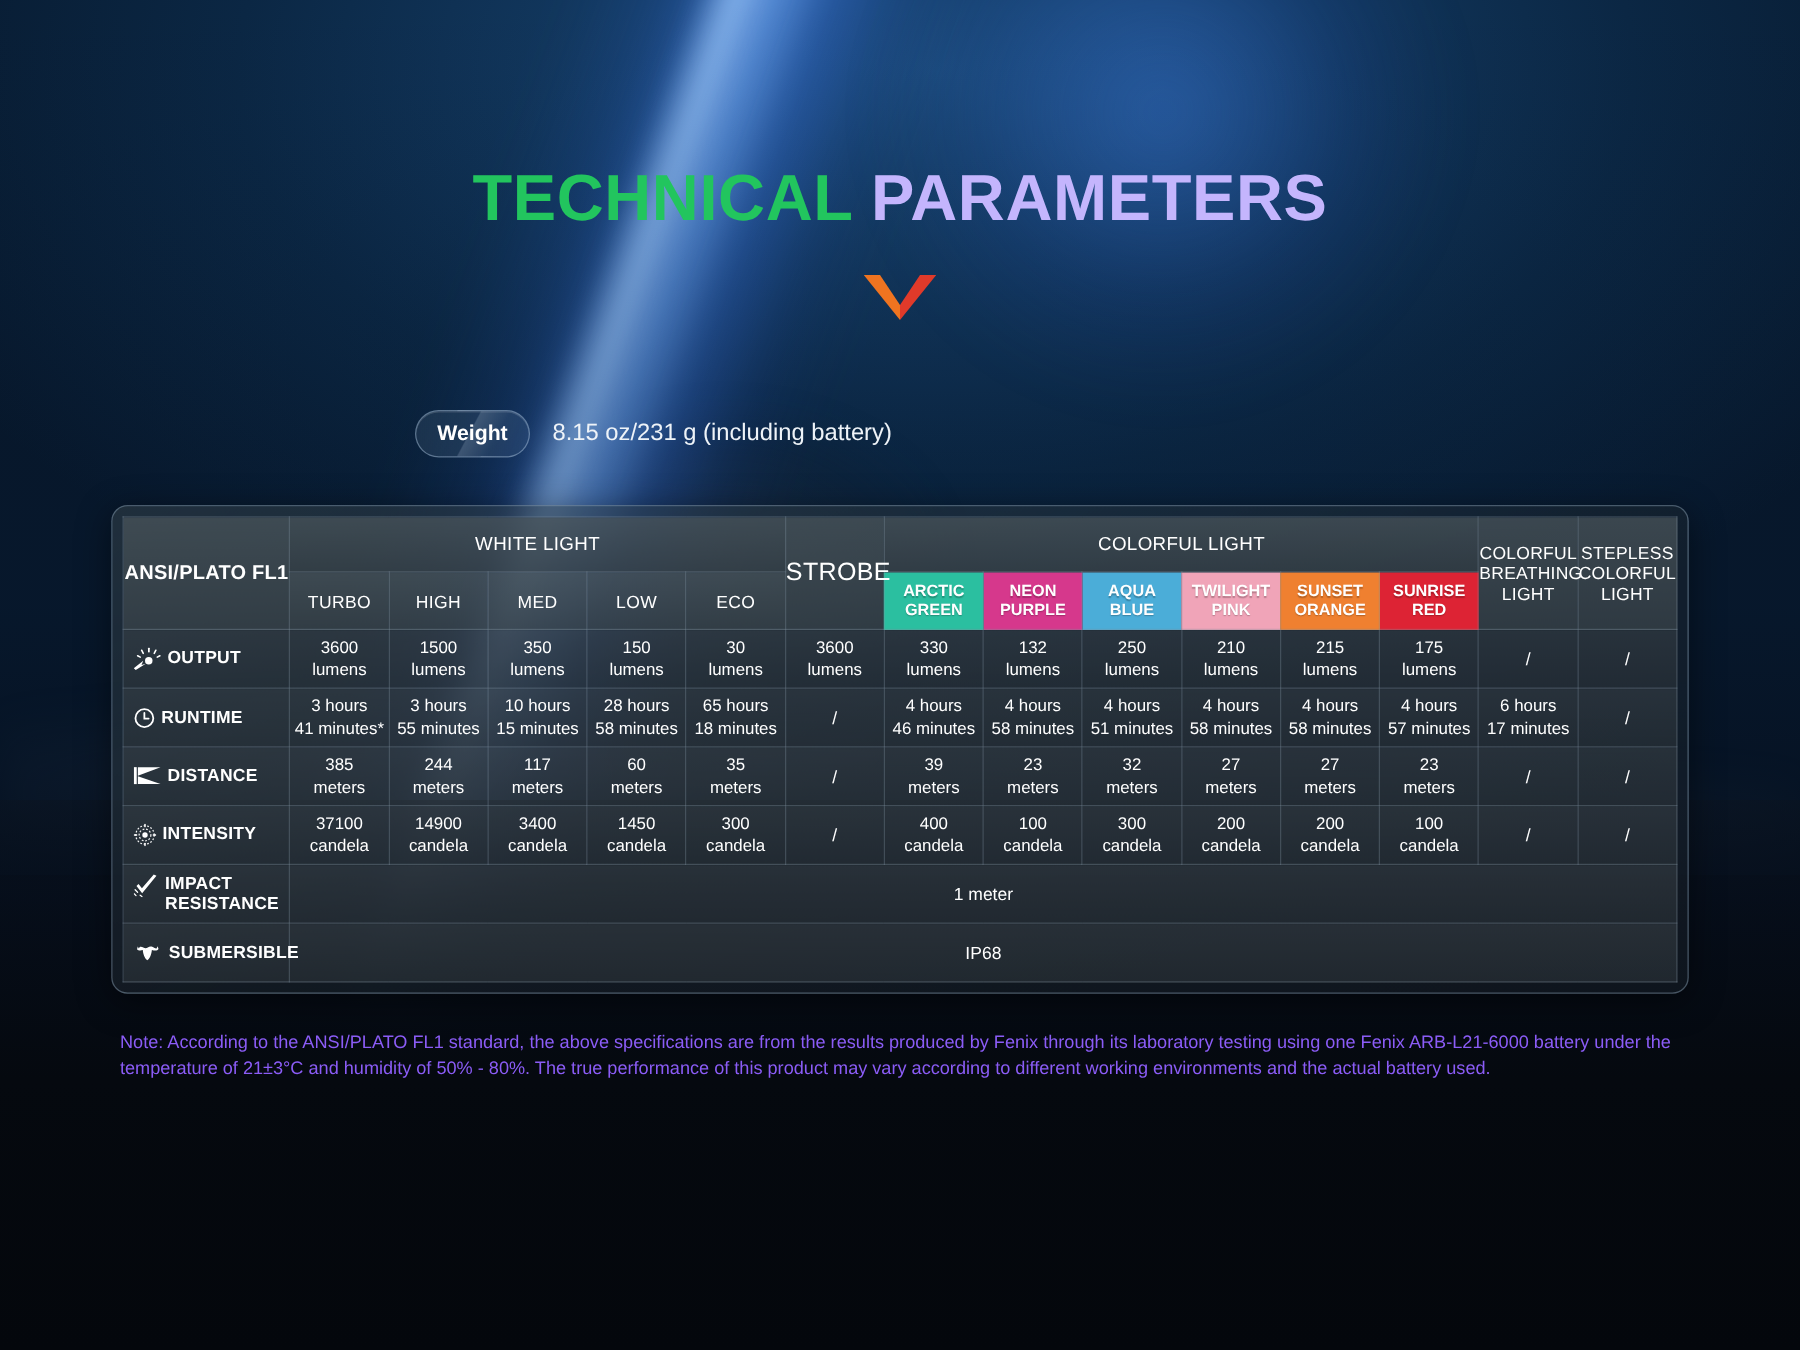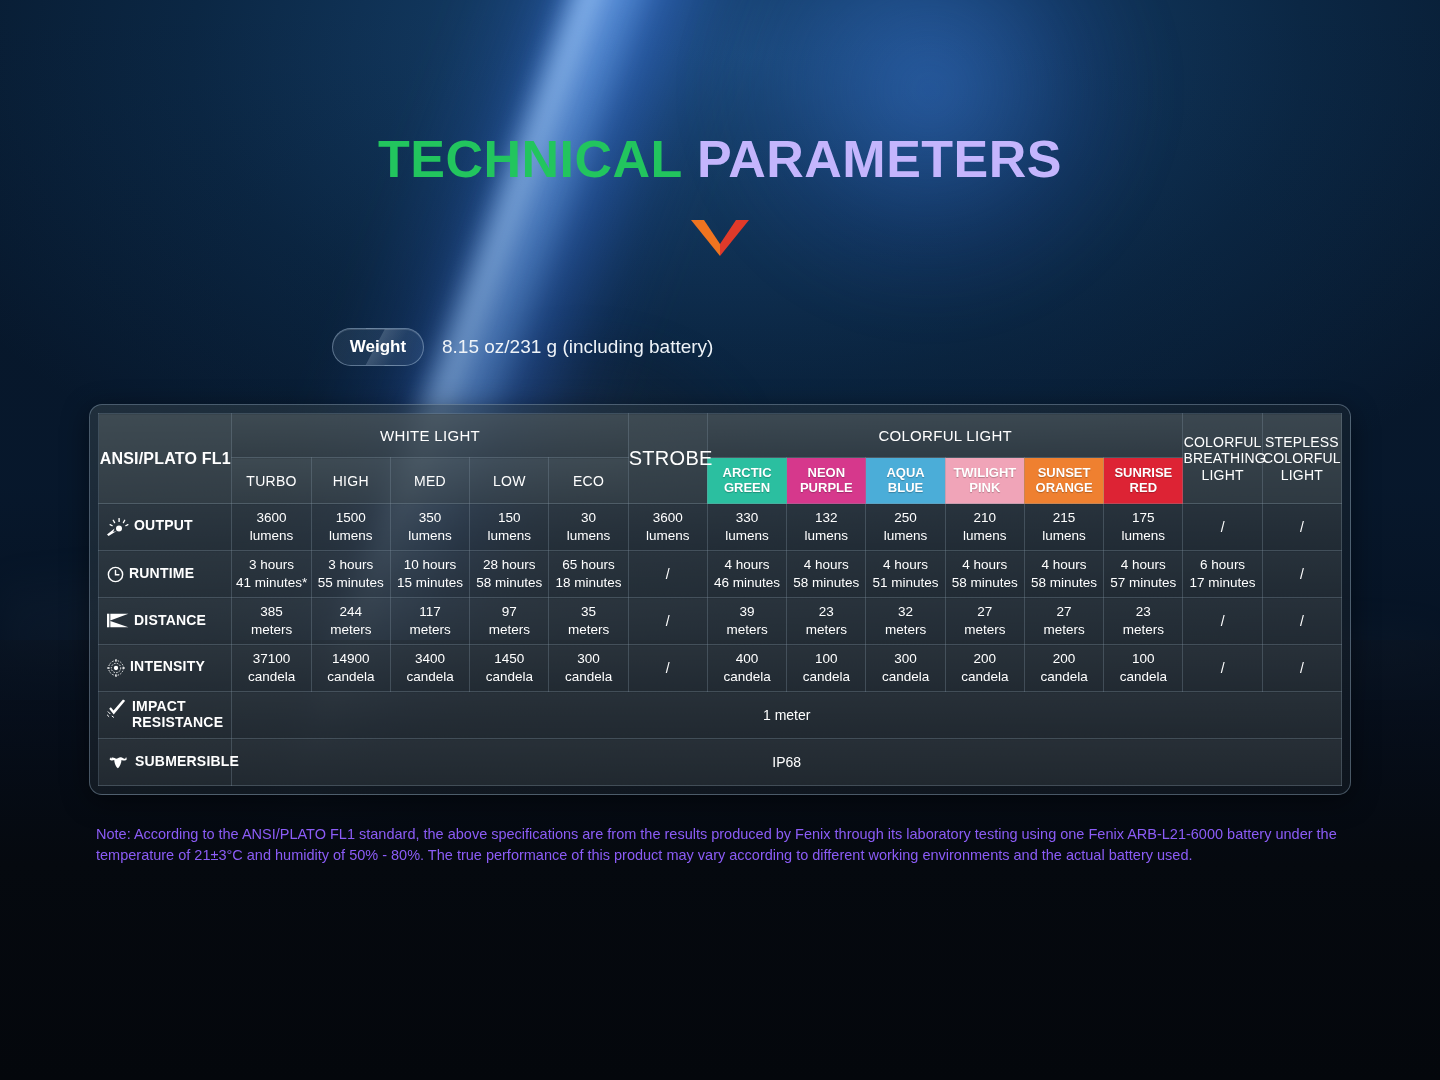--- a/index.html
+++ b/index.html
@@ -398,21 +398,21 @@
             </td>
             <td class="cell">
               <span class="n">244</span>
               <span class="n">meters</span>
             </td>
             <td class="cell">
               <span class="n">117</span>
               <span class="n">meters</span>
             </td>
             <td class="cell">
-              <span class="n">97</span>
+              <span class="n">60</span>
               <span class="n">meters</span>
             </td>
             <td class="cell">
               <span class="n">35</span>
               <span class="n">meters</span>
             </td>
             <td class="cell slash">
               <span class="n">/</span>
             </td>
             <td class="cell">

